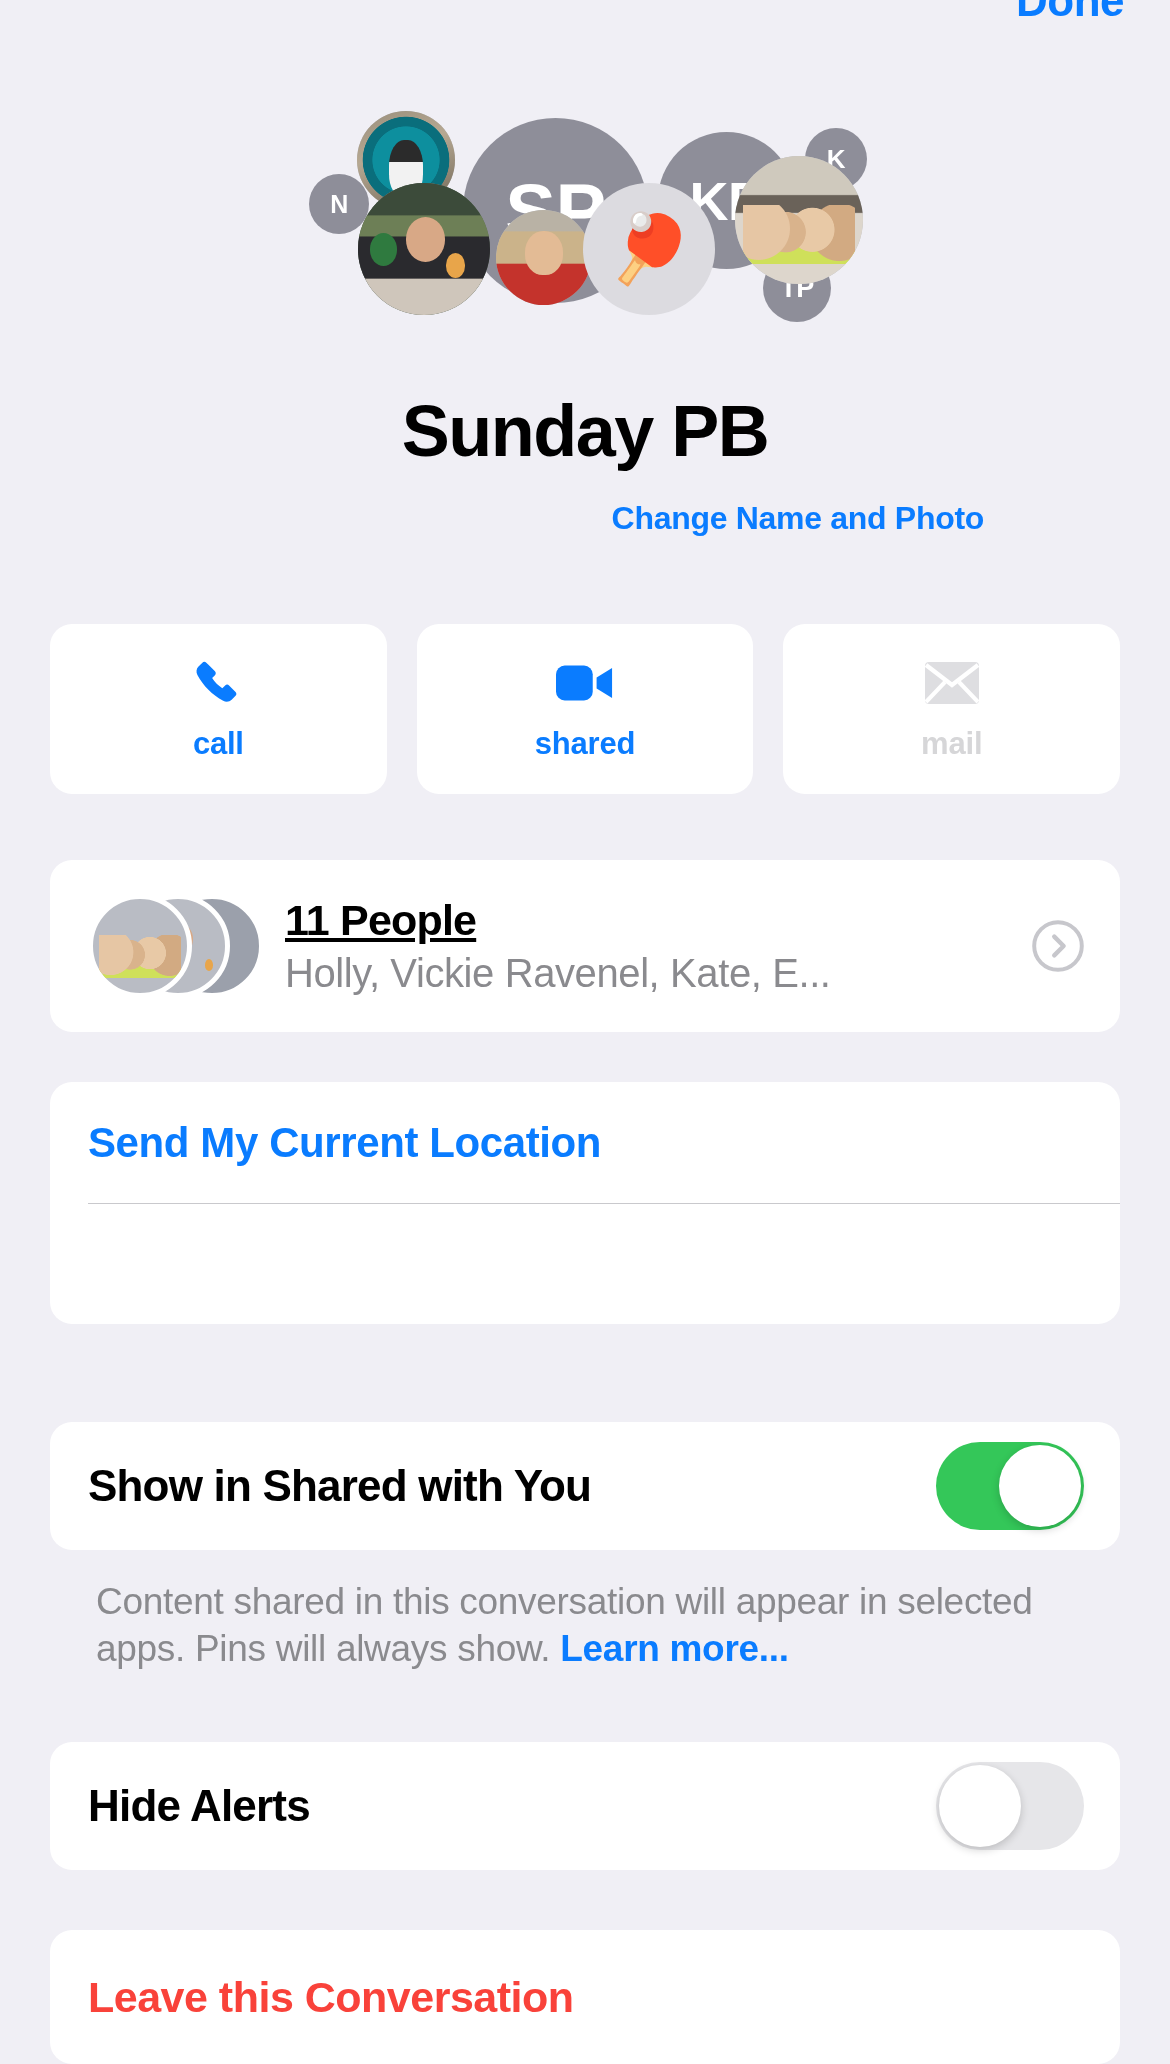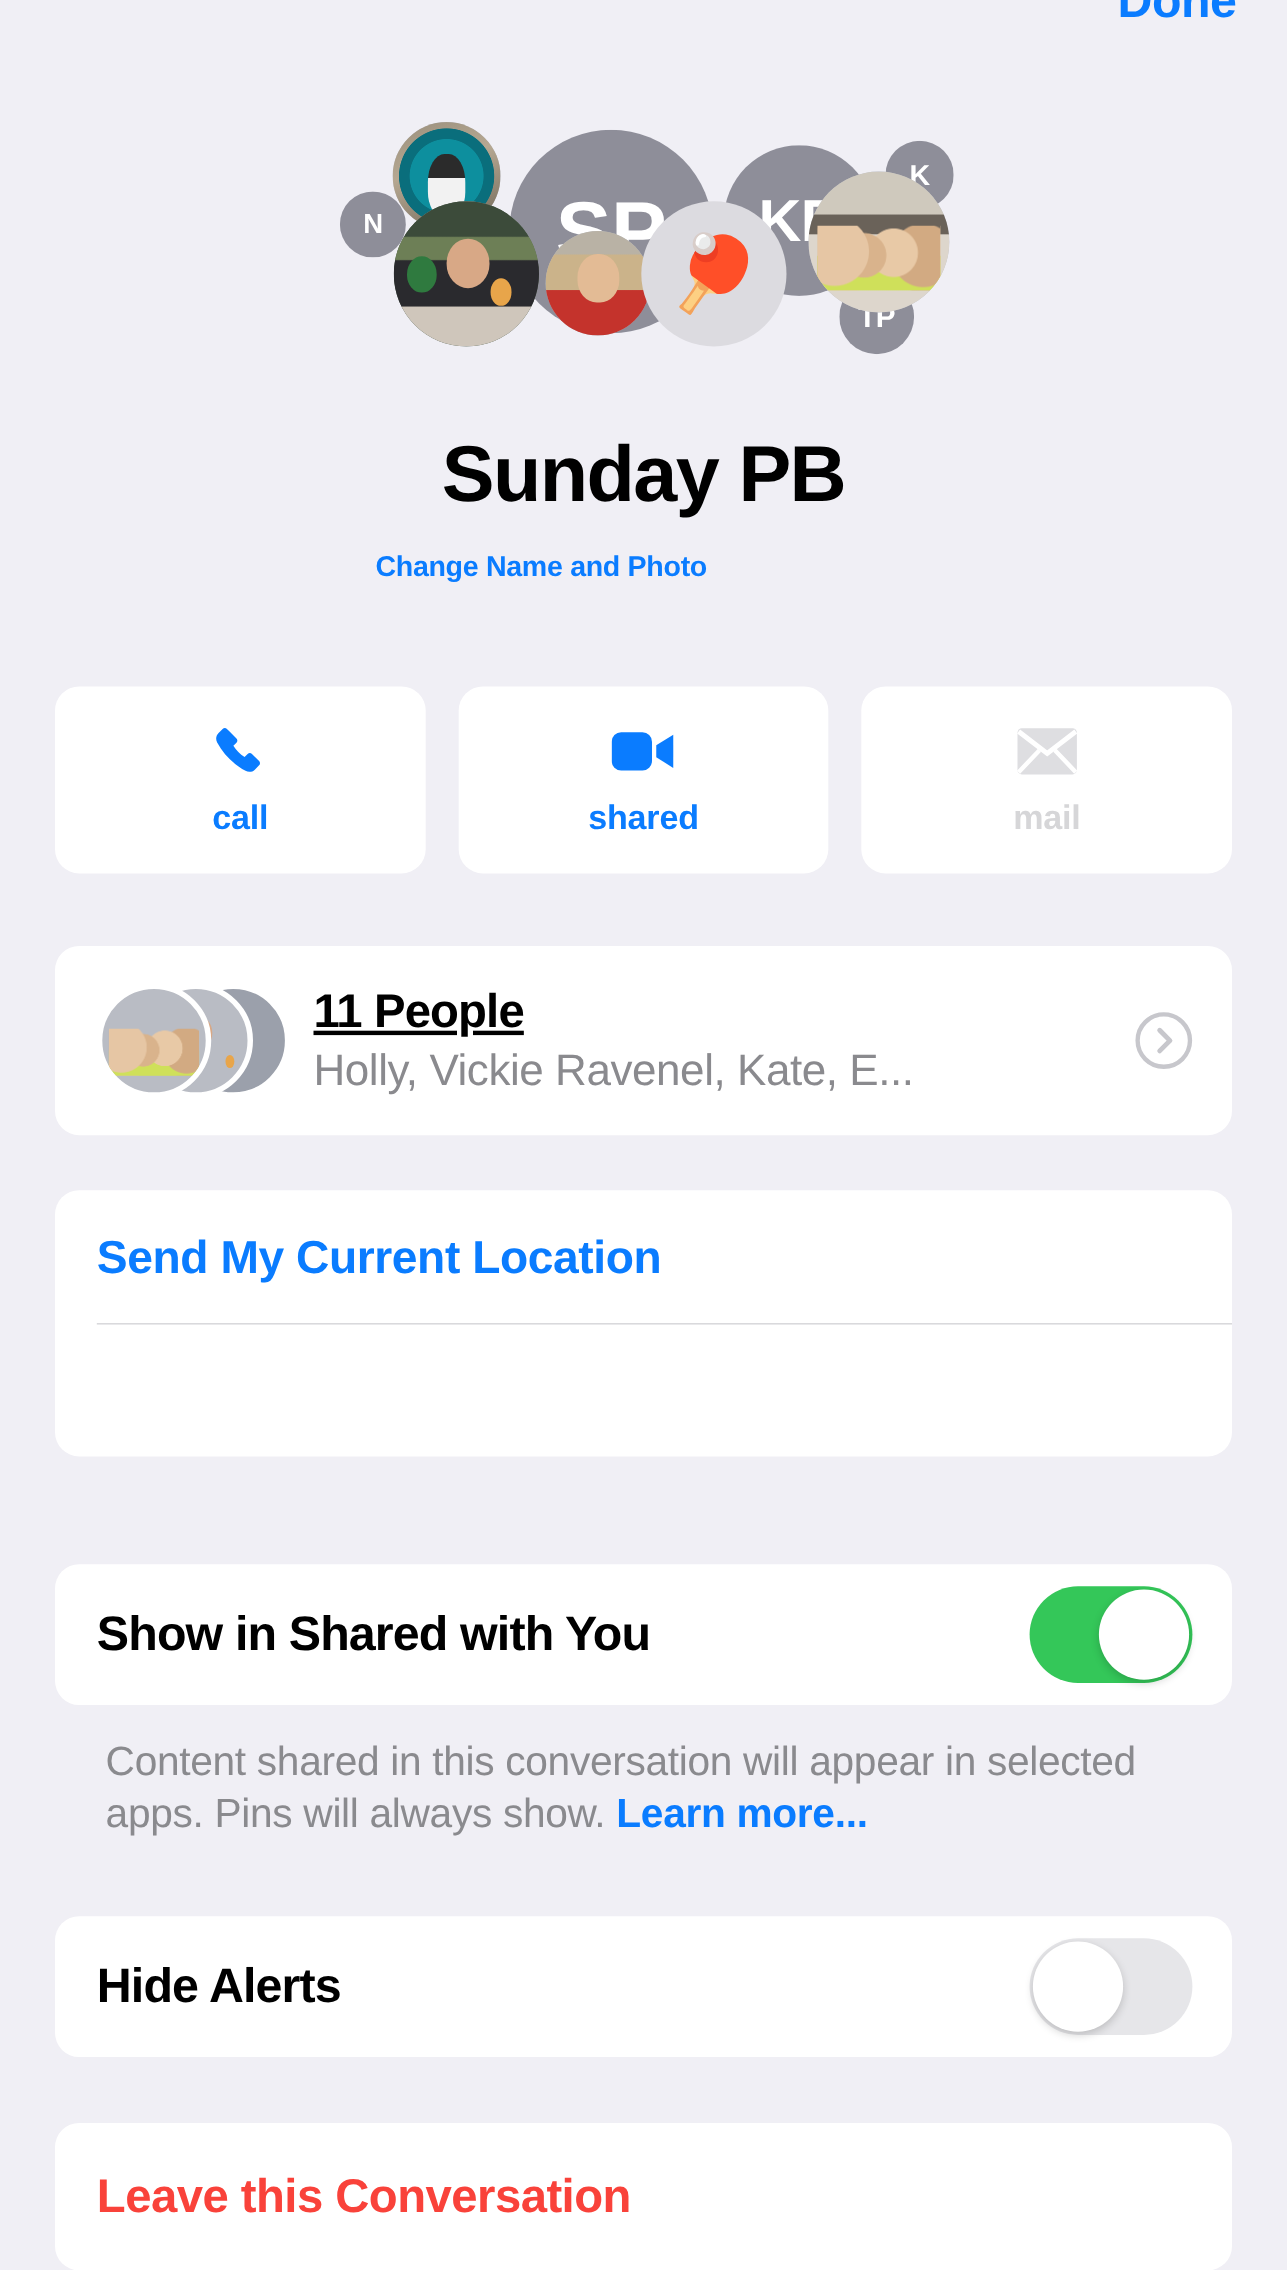--- a/index.html
+++ b/index.html
@@ -91,22 +91,22 @@
   .stackpic{
     background:linear-gradient(180deg,#24344f 0 40%, #35506f 41% 70%, #e4b455 71% 100%);
   }
 
   
   .title {
     position:absolute; top:390px; left:0; width:1170px; text-align:center;
     font-size:72px; font-weight:800; color:#000; letter-spacing:-1.5px;
   }
   .subtitle {
-    position:absolute; top:500px; left:0; width:984px; text-align:center;
-    font-size:26px; font-weight:600; color:#0a7cff; cursor:pointer;
+    position:absolute; top:500px; left:0; width:984px; text-align:right;
+    font-size:32px; font-weight:600; color:#0a7cff; cursor:pointer;
     letter-spacing:-0.3px;
   }
 
   
   .actions {
     position:absolute; top:624px; left:50px; width:1070px; height:170px;
     display:flex; gap:30px;
   }
   .act-btn {
     flex:1; background:#fff; border-radius:22px;

